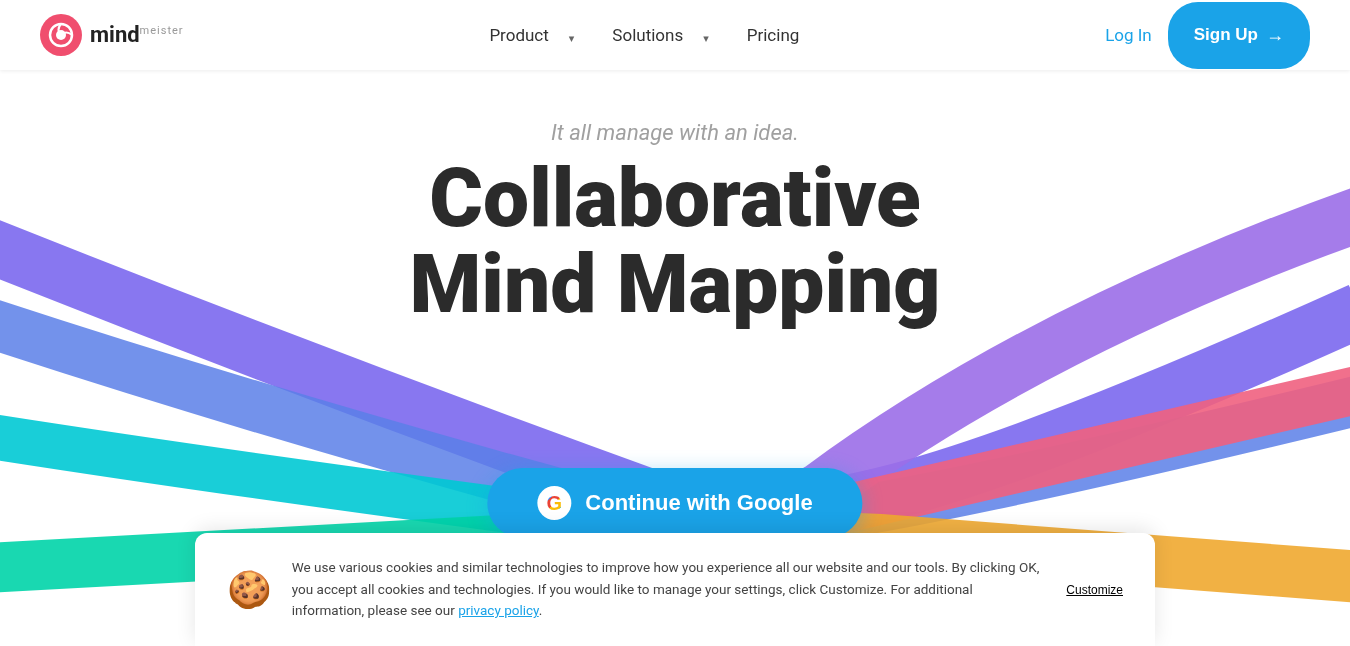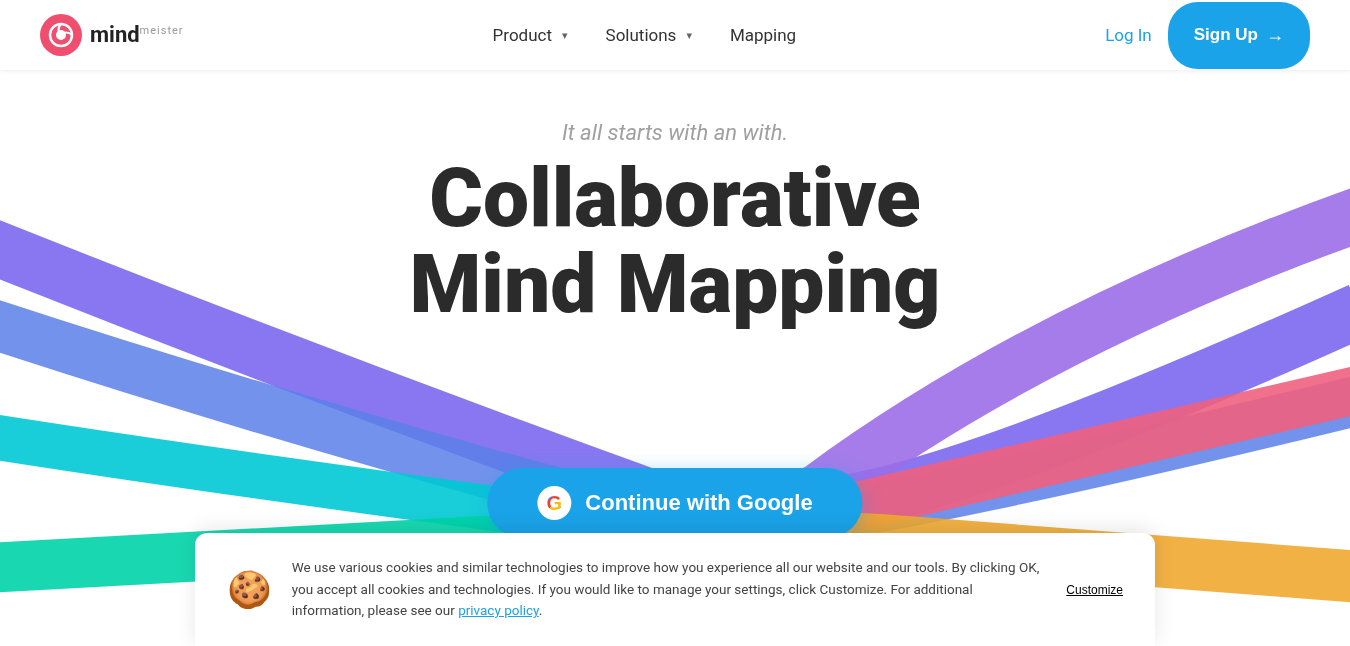--- a/index.html
+++ b/index.html
@@ -17,21 +17,21 @@
       display: flex; align-items: center; justify-content: center;
     }
     .logo-icon svg { width: 26px; height: 26px; }
     .logo-text { display: flex; flex-direction: row; }
     .logo-name { font-size: 22px; font-weight: 700; color: #222; line-height: 1; }
     .logo-sub { font-size: 11px; color: #999; letter-spacing: 1px; }
 
     .nav-links { display: flex; align-items: center; gap: 10px; }
     .nav-link {
       font-size: 17px; color: #333; text-decoration: none; padding: 8px 14px;
-      cursor: pointer; display: flex; align-items: center; gap: 10px;
+      cursor: pointer; display: flex; align-items: flex-end; gap: 20px;
     }
     .nav-chevron { font-size: 11px; color: #666; }
 
     .nav-actions { display: flex; align-items: center; gap: 16px; }
     .btn-login { font-size: 17px; color: #1aa3e8; text-decoration: none; cursor: pointer; text-align: center; }
     .btn-signup {
       background: #1aa3e8; color: #fff; border: none; border-radius: 30px;
       padding: 23px 26px; font-size: 17px; font-weight: 600; cursor: pointer;
       display: flex; align-items: center; gap: 8px;
     }
@@ -117,21 +117,21 @@
   <div class="nav-links">
     <a class="nav-link">
       <span>Product</span>
       <span class="nav-chevron">▾</span>
     </a>
     <a class="nav-link">
       <span>Solutions</span>
       <span class="nav-chevron">▾</span>
     </a>
     <a class="nav-link">
-      <span>Mapping</span>
+      <span>Pricing</span>
     </a>
   </div>
 
   <div class="nav-actions">
     <a class="btn-login">Log In</a>
     <button class="btn-signup">
       <span>Sign Up</span>
       <span class="arrow">→</span>
     </button>
   </div>
@@ -152,21 +152,21 @@
 
       <path d="M1400 130 Q1050 250 820 420 Q760 455 700 460" stroke="#9b6ee8" stroke-width="55" fill="none" opacity="0.9"></path>
 
       <path d="M1400 310 Q1100 380 840 440 Q780 455 720 460" stroke="#f06080" stroke-width="48" fill="none" opacity="0.9"></path>
 
       <path d="M1400 510 Q1150 490 880 470 Q800 465 720 468" stroke="#f0a830" stroke-width="52" fill="none" opacity="0.9"></path>
     </svg>
   </div>
 
   <div class="hero-text-area">
-    <p class="hero-subtitle">It all starts with an with.</p>
+    <p class="hero-subtitle">It all manage with an idea.</p>
     <h1 class="hero-title">
       <span>Collaborative</span><br>
       <span>Mind Mapping</span>
     </h1>
   </div>
 
   <div class="cta-area">
     <button class="btn-google">
       <div class="google-icon-circle">
         <span class="google-g">G</span>

